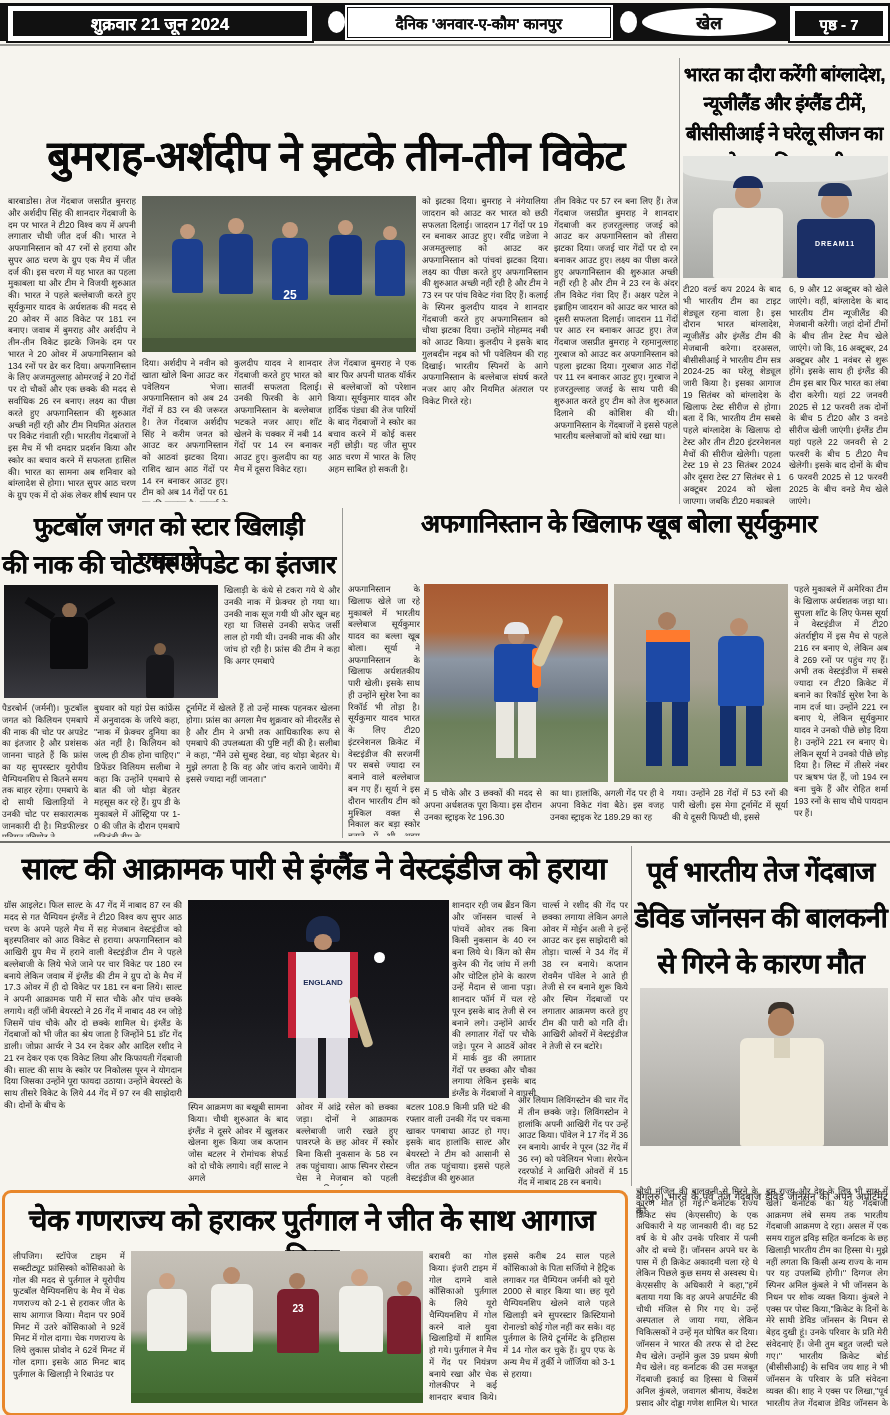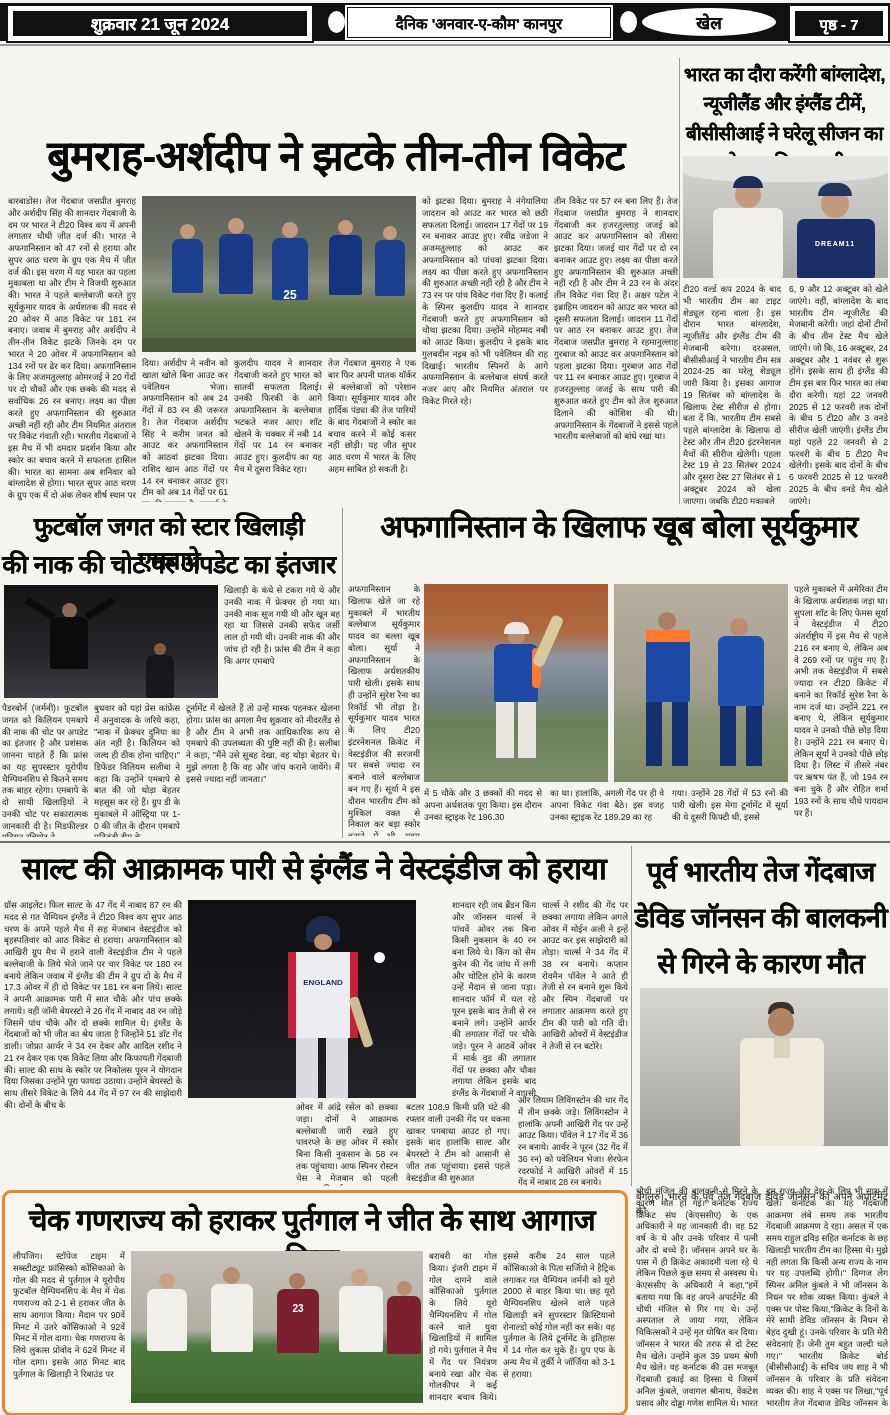--- a/index.html
+++ b/index.html
@@ -94,21 +94,21 @@
     <div style="left:20px;top:20px;width:32px;height:7px;background:#0c0c0e;transform:rotate(32deg);"></div>
     <div style="left:80px;top:20px;width:32px;height:7px;background:#0c0c0e;transform:rotate(-32deg);"></div>
     <div class="head" style="left:150px;top:58px;width:12px;height:12px;background:#7d5f46;"></div>
     <div class="torso" style="left:142px;top:70px;width:28px;height:43px;background:#17171b;"></div>
   </div>
   <div class="abs btxt" style="left:224px;top:585px;width:116px;height:112px;">खिलाड़ी के कंधे से टकरा गये थे और उनकी नाक में फ्रेक्चर हो गया था। उनकी नाक सूज गयी थी और खून बह रहा था जिससे उनकी सफेद जर्सी लाल हो गयी थी। उनकी नाक की और जांच हो रही है। फ्रांस की टीम ने कहा कि अगर एमबापे</div>
   <div class="abs btxt" style="left:2px;top:703px;width:86px;height:134px;">पैडरबोर्न (जर्मनी)। फुटबॉल जगत को किलियन एमबापे की नाक की चोट पर अपडेट का इंतजार है और प्रशंसक जानना चाहते हैं कि फ्रांस का यह सुपरस्टार यूरोपीय चैम्पियनशिप से कितने समय तक बाहर रहेगा। एमबापे के दो साथी खिलाड़ियों ने उनकी चोट पर सकारात्मक जानकारी दी है। मिडफील्डर एड्रियन रबियोट ने</div>
   <div class="abs btxt" style="left:94px;top:703px;width:86px;height:134px;">बुधवार को यहां प्रेस कांफ्रेंस में अनुवादक के जरिये कहा, ''नाक में फ्रेक्चर दुनिया का अंत नहीं है। किलियन को जल्द ही ठीक होना चाहिए।'' डिफेंडर विलियम सलीबा ने कहा कि उन्होंने एमबापे से बात की जो थोड़ा बेहतर महसूस कर रहे हैं। ग्रुप डी के मुकाबले में ऑस्ट्रिया पर 1-0 की जीत के दौरान एमबापे प्रतिद्वंद्वी टीम के</div>
   <div class="abs btxt" style="left:186px;top:703px;width:154px;height:134px;">टूर्नामेंट में खेलते हैं तो उन्हें मास्क पहनकर खेलना होगा। फ्रांस का अगला मैच शुक्रवार को नीदरलैंड से है और टीम ने अभी तक आधिकारिक रूप से एमबापे की उपलब्धता की पुष्टि नहीं की है। सलीबा ने कहा, ''मैंने उसे सुबह देखा, वह थोड़ा बेहतर थे। मुझे लगता है कि वह और जांच कराने जायेंगे। मैं इससे ज्यादा नहीं जानता।''</div>
 
-  <div class="abs hl" style="left:352px;top:505px;width:534px;height:36px;font-size:30px;text-align:center;">अफगानिस्तान के खिलाफ खूब बोला सूर्यकुमार</div>
+  <div class="abs hl" style="left:352px;top:505px;width:534px;height:36px;font-size:25px;text-align:center;">अफगानिस्तान के खिलाफ खूब बोला सूर्यकुमार</div>
   <div class="abs btxt" style="left:348px;top:584px;width:72px;height:252px;">अफगानिस्तान के खिलाफ खेले जा रहे मुकाबले में भारतीय बल्लेबाज सूर्यकुमार यादव का बल्ला खूब बोला। सूर्या ने अफगानिस्तान के खिलाफ अर्धशतकीय पारी खेली। इसके साथ ही उन्होंने सुरेश रैना का रिकॉर्ड भी तोड़ा है। सूर्यकुमार यादव भारत के लिए टी20 इंटरनेशनल क्रिकेट में वेस्टइंडीज की सरजमीं पर सबसे ज्यादा रन बनाने वाले बल्लेबाज बन गए हैं। सूर्या ने इस दौरान भारतीय टीम को मुश्किल वक्त से निकाल कर बड़ा स्कोर बनाने में भी अहम भूमिका निभाई। सूर्यकुमार यादव ने अफगानिस्तान के खिलाफ 27 गेंदों</div>
   <div class="ph" style="left:424px;top:584px;width:184px;height:198px;
        background:linear-gradient(180deg,#a85a33 0%,#b06a3e 24%,#8d97a4 38%,#76808c 55%,#6b7f5a 70%,#7d8d6a 100%);">
     <div class="head" style="left:84px;top:44px;width:17px;height:17px;background:#b98d6f;"></div>
     <div style="left:80px;top:38px;width:25px;height:12px;background:#e8e8ea;border-radius:10px 10px 0 0;"></div>
     <div class="torso" style="left:70px;top:60px;width:44px;height:58px;background:#1d49a6;"></div>
     <div style="left:108px;top:64px;width:9px;height:40px;background:#ff7a2e;border-radius:4px;"></div>
     <div style="left:118px;top:30px;width:12px;height:54px;background:#d9c9a0;transform:rotate(24deg);border-radius:5px;"></div>
     <div style="left:72px;top:118px;width:18px;height:56px;background:#e9e7df;"></div>
     <div style="left:94px;top:118px;width:18px;height:56px;background:#e9e7df;"></div>
@@ -128,35 +128,36 @@
   <div class="abs btxt" style="left:794px;top:584px;width:94px;height:252px;">पहले मुकाबले में अमेरिका टीम के खिलाफ अर्धशतक जड़ा था। सुपला शॉट के लिए फेमस सूर्या ने वेस्टइंडीज में टी20 अंतर्राष्ट्रीय में इस मैच से पहले 216 रन बनाए थे, लेकिन अब वे 269 रनों पर पहुंच गए हैं। अभी तक वेस्टइंडीज में सबसे ज्यादा रन टी20 क्रिकेट में बनाने का रिकॉर्ड सुरेश रैना के नाम दर्ज था। उन्होंने 221 रन बनाए थे, लेकिन सूर्यकुमार यादव ने उनको पीछे छोड़ दिया है। उन्होंने 221 रन बनाए थे। लेकिन सूर्या ने उनको पीछे छोड़ दिया है। लिस्ट में तीसरे नंबर पर ऋषभ पंत हैं, जो 194 रन बना चुके हैं और रोहित शर्मा 193 रनों के साथ चौथे पायदान पर हैं।</div>
   <div class="abs btxt" style="left:424px;top:788px;width:118px;height:48px;">में 5 चौके और 3 छक्कों की मदद से अपना अर्धशतक पूरा किया। इस दौरान उनका स्ट्राइक रेट 196.30</div>
   <div class="abs btxt" style="left:550px;top:788px;width:114px;height:48px;">का था। हालांकि, अगली गेंद पर ही वे अपना विकेट गंवा बैठे। इस वजह उनका स्ट्राइक रेट 189.29 का रह</div>
   <div class="abs btxt" style="left:672px;top:788px;width:116px;height:48px;">गया। उन्होंने 28 गेंदों में 53 रनों की पारी खेली। इस मेगा टूर्नामेंट में सूर्या की ये दूसरी फिफ्टी थी, इससे</div>
 
   <div class="abs" style="left:0;top:841px;width:890px;height:2px;background:#6d6d68;"></div>
   <div class="abs rule" style="left:631px;top:846px;width:1px;height:340px;"></div>
 
   <div class="abs hl" style="left:0;top:847px;width:628px;height:46px;font-size:30px;text-align:center;">साल्ट की आक्रामक पारी से इंग्लैंड ने वेस्टइंडीज को हराया</div>
   <div class="abs btxt" style="left:4px;top:900px;width:178px;height:286px;">ग्रॉस आइलेट। फिल साल्ट के 47 गेंद में नाबाद 87 रन की मदद से गत चैम्पियन इंग्लैंड ने टी20 विश्व कप सुपर आठ चरण के अपने पहले मैच में सह मेजबान वेस्टइंडीज को बृहस्पतिवार को आठ विकेट से हराया। अफगानिस्तान को आखिरी ग्रुप मैच में हराने वाली वेस्टइंडीज टीम ने पहले बल्लेबाजी के लिये भेजे जाने पर चार विकेट पर 180 रन बनाये लेकिन जवाब में इंग्लैंड की टीम ने ग्रुप दो के मैच में 17.3 ओवर में ही दो विकेट पर 181 रन बना लिये। साल्ट ने अपनी आक्रामक पारी में सात चौके और पांच छक्के लगाये। वहीं जॉनी बेयरस्टो ने 26 गेंद में नाबाद 48 रन जोड़े जिसमें पांच चौके और दो छक्के शामिल थे। इंग्लैंड के गेंदबाजों को भी जीत का श्रेय जाता है जिन्होंने 51 डॉट गेंद डाली। जोफ्रा आर्चर ने 34 रन देकर और आदिल रशीद ने 21 रन देकर एक एक विकेट लिया और किफायती गेंदबाजी की। साल्ट की साथ के स्कोर पर निकोलस पूरन ने योगदान दिया जिसका उन्होंने पूरा फायदा उठाया। उन्होंने बेयरस्टो के साथ तीसरे विकेट के लिये 44 गेंद में 97 रन की साझेदारी की। दोनों के बीच के</div>
-  <div class="ph" style="left:188px;top:900px;width:228px;height:198px;
+  <div class="ph" style="left:188px;top:900px;width:261px;height:198px;
        background:linear-gradient(180deg,#101014 0%,#17171c 55%,#232328 100%);">
     <div style="left:118px;top:16px;width:34px;height:26px;background:#1d2a4a;border-radius:16px 16px 4px 4px;"></div>
     <div class="head" style="left:126px;top:34px;width:18px;height:16px;background:#b98d6f;"></div>
     <div class="torso" style="left:100px;top:52px;width:70px;height:86px;background:#edecf0;"></div>
     <div style="left:100px;top:52px;width:8px;height:86px;background:#c32237;"></div>
     <div style="left:162px;top:52px;width:8px;height:86px;background:#c32237;"></div>
     <span class="jno" style="left:104px;top:78px;width:62px;font-size:8px;color:#1c2a55;">ENGLAND</span>
     <div style="left:186px;top:52px;width:11px;height:11px;background:#fff;border-radius:50%;"></div>
     <div style="left:168px;top:96px;width:10px;height:52px;background:#cdbd96;transform:rotate(-18deg);border-radius:4px;"></div>
     <div style="left:108px;top:138px;width:22px;height:60px;background:#dddbe2;"></div>
     <div style="left:138px;top:138px;width:22px;height:60px;background:#dddbe2;"></div>
   </div>
   <div class="abs btxt" style="left:452px;top:900px;width:84px;height:196px;">शानदार रही जब ब्रैंडन किंग और जॉनसन चार्ल्स ने पांचवें ओवर तक बिना किसी नुकसान के 40 रन बना लिये थे। किंग को सैम कुरेन की गेंद जांघ में लगी और चोटिल होने के कारण उन्हें मैदान से जाना पड़ा। शानदार फॉर्म में चल रहे पूरन इसके बाद तेजी से रन बनाने लगे। उन्होंने आर्चर की लगातार गेंदों पर चौके जड़े। पूरन ने आठवें ओवर में मार्क वुड की लगातार गेंदों पर छक्का और चौका लगाया लेकिन इसके बाद इंग्लैंड के गेंदबाजों ने वापसी की।</div>
   <div class="abs btxt" style="left:542px;top:900px;width:86px;height:196px;">चार्ल्स ने रशीद की गेंद पर छक्का लगाया लेकिन अगले ओवर में मोईन अली ने इन्हें आउट कर इस साझेदारी को तोड़ा। चार्ल्स ने 34 गेंद में 38 रन बनाये। कप्तान रोवमैन पॉवेल ने आते ही तेजी से रन बनाने शुरू किये और स्पिन गेंदबाजों पर लगातार आक्रमण करते हुए टीम की पारी को गति दी। आखिरी ओवरों में वेस्टइंडीज ने तेजी से रन बटोरे।</div>
+  <div class="abs btxt" style="left:188px;top:1102px;width:100px;height:84px;">स्पिन आक्रमण का बखूबी सामना किया। चौथी शुरुआत के बाद इंग्लैंड ने दूसरे ओवर में खुलकर खेलना शुरू किया जब कप्तान जोस बटलर ने रोमांचक शेफर्ड को दो चौके लगाये। वहीं साल्ट ने अगले</div>
   <div class="abs btxt" style="left:296px;top:1102px;width:102px;height:84px;">ओवर में आंद्रे रसेल को छक्का जड़ा। दोनों ने आक्रामक बल्लेबाजी जारी रखते हुए पावरप्ले के छह ओवर में स्कोर बिना किसी नुकसान के 58 रन तक पहुंचाया। आफ स्पिनर रोस्टन चेस ने मेजबान को पहली सफलता दिलाई जब</div>
   <div class="abs btxt" style="left:406px;top:1102px;width:104px;height:84px;">बटलर 108.9 किमी प्रति घंटे की रफ्तार वाली उनकी गेंद पर चकमा खाकर पगबाधा आउट हो गए। इसके बाद हालांकि साल्ट और बेयरस्टो ने टीम को आसानी से जीत तक पहुंचाया। इससे पहले वेस्टइंडीज की शुरुआत</div>
   <div class="abs btxt" style="left:518px;top:1095px;width:110px;height:91px;">और लियाम लिविंगस्टोन की चार गेंद में तीन छक्के जड़े। लिविंगस्टोन ने हालांकि अपनी आखिरी गेंद पर उन्हें आउट किया। पॉवेल ने 17 गेंद में 36 रन बनाये। आर्चर ने पूरन (32 गेंद में 36 रन) को पवेलियन भेजा। शेरफेन रदरफोर्ड ने आखिरी ओवरों में 15 गेंद में नाबाद 28 रन बनाये।</div>
 
   <div class="abs hl" style="left:634px;top:852px;width:254px;height:40px;font-size:27px;text-align:center;">पूर्व भारतीय तेज गेंदबाज</div>
   <div class="abs hl" style="left:634px;top:898px;width:254px;height:40px;font-size:27px;text-align:center;">डेविड जॉनसन की बालकनी</div>
   <div class="abs hl" style="left:634px;top:944px;width:254px;height:40px;font-size:27px;text-align:center;">से गिरने के कारण मौत</div>
   <div class="ph" style="left:640px;top:988px;width:248px;height:158px;
        background:linear-gradient(180deg,#d8d6d1 0%,#c2c0bb 45%,#a3a19b 100%);">
     <div style="left:128px;top:14px;width:26px;height:12px;background:#3a322b;border-radius:10px 10px 0 0;"></div>

